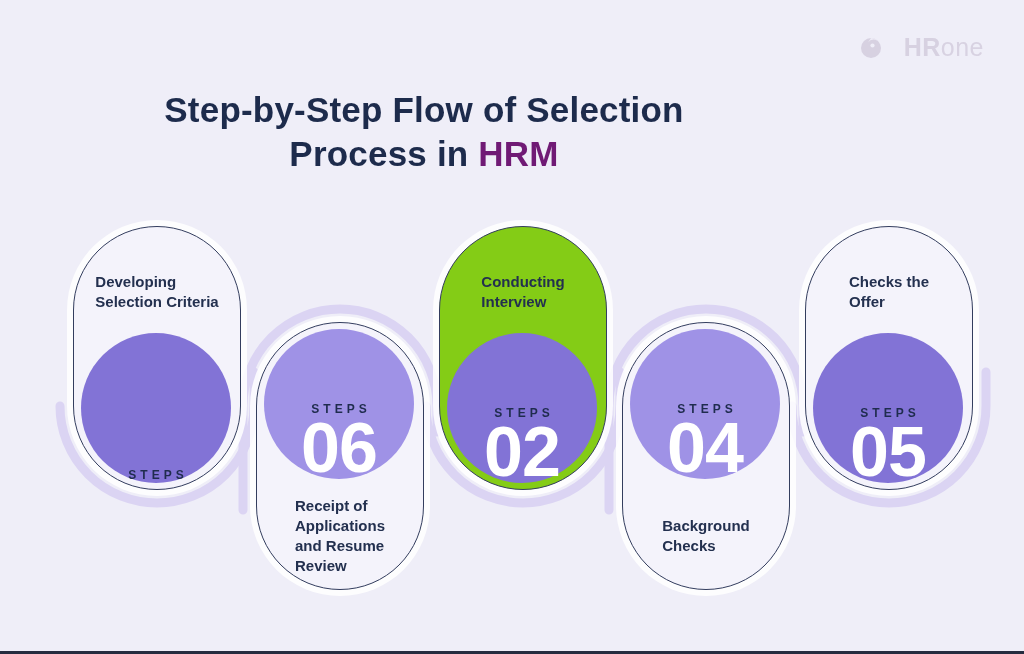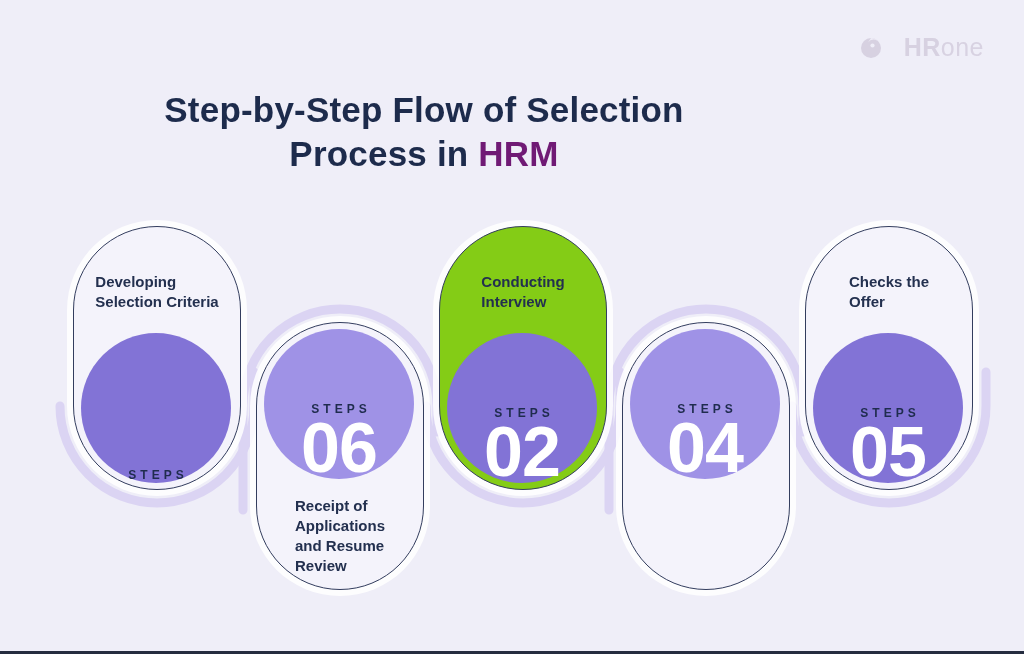--- a/index.html
+++ b/index.html
@@ -108,20 +108,22 @@
   </div>
       <div class="pill up" style="left: 439px; border-color: rgb(51, 61, 94); background: #84cc16;">
     <div class="step-label">Conducting
 Interview</div>
     <div class="circle" style="background: rgb(130, 115, 214);">
       <div class="step-tag">STEPS</div>
       <div class="step-number">02</div>
     </div>
   </div>
       <div class="pill down" style="left: 622px; border-color: rgb(51, 61, 94); background: rgb(244, 243, 251);">
+    <div class="step-label">Background
+Checks</div>
     <div class="circle" style="background: rgb(159, 146, 230);">
       <div class="step-tag">STEPS</div>
       <div class="step-number">04</div>
     </div>
   </div>
       <div class="pill up" style="left: 805px; border-color: rgb(51, 61, 94); background: rgb(244, 243, 251);">
     <div class="step-label">Checks the
 Offer</div>
     <div class="circle" style="background: rgb(130, 115, 214);">
       <div class="step-tag">STEPS</div>

